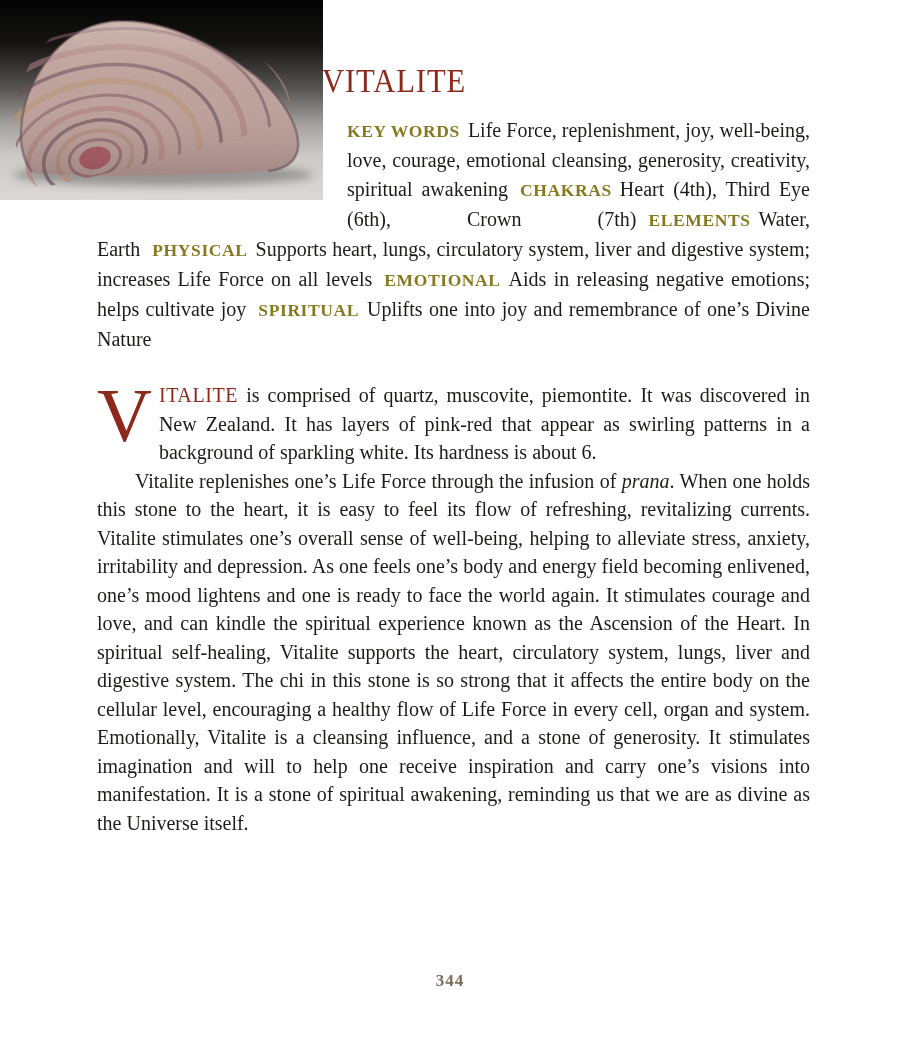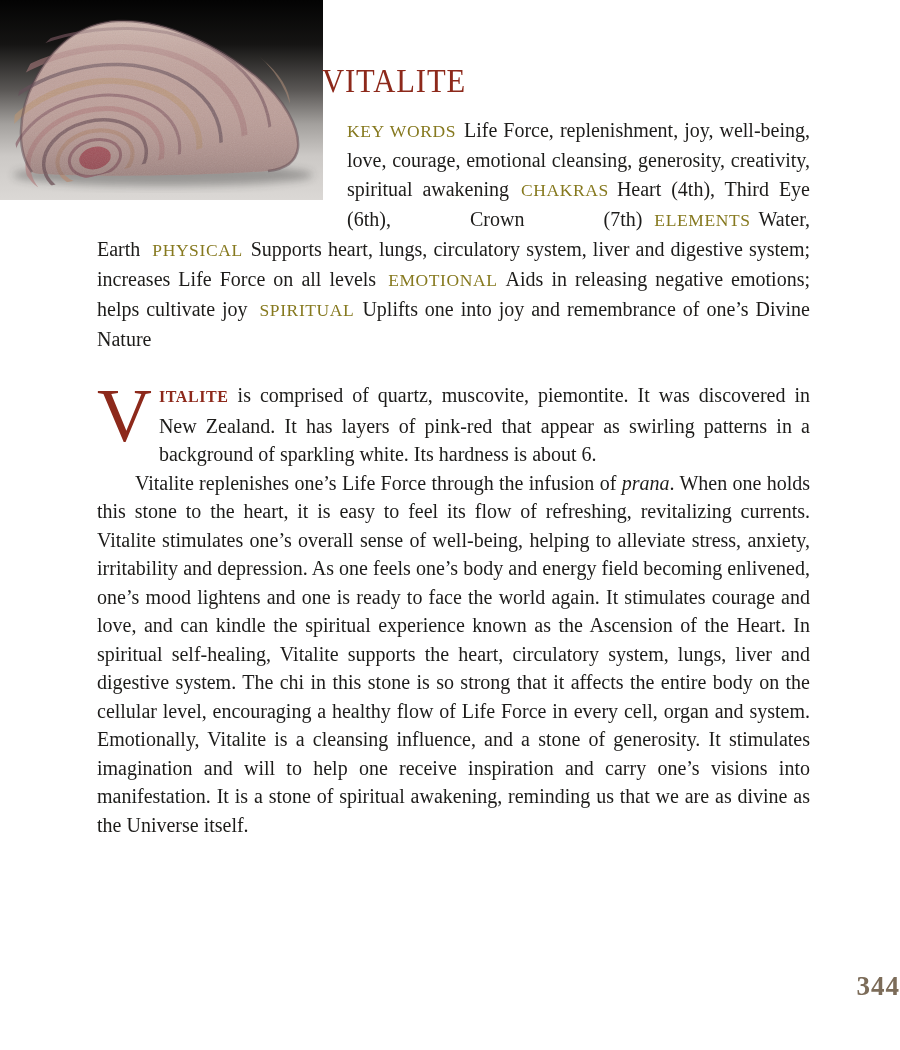--- a/index.html
+++ b/index.html
@@ -38,21 +38,21 @@
     white-space:nowrap;
   }
   .keywords{
     margin:0;
     font-size:20px;
     line-height:29px;
     text-align:justify;
   }
   .kw-label{
     font-family:"Liberation Serif", serif;
-    font-weight:normal;
+    font-weight:bold;
     font-size:17.5px;
     letter-spacing:0.6px;
     color:var(--olive);
     margin:0 8px 0 12px;
   }
   .kw-seg:first-child .kw-label{margin-left:0;}
   .para{
     margin:0;
     font-size:20px;
     line-height:28.5px;
@@ -61,32 +61,32 @@
   .para-first{margin-top:27px;clear:none;}
   .para-indent{text-indent:38px;}
   .dropcap{
     float:left;
     font-size:76px;
     line-height:0.72;
     color:var(--red);
     margin:7px 7px 0 0;
   }
   .leadword{
-    font-weight:bold;
-    font-size:16px;
+    font-weight:normal;
+    font-size:20px;
     letter-spacing:0.6px;
     color:var(--red);
   }
   .page-number{
     position:absolute;
     left:0;right:0;
     top:971px;
-    text-align:right;
+    text-align:center;
     font-weight:bold;
-    font-size:27px;
+    font-size:17px;
     letter-spacing:1px;
     color:var(--pagenum);
   }
 </style>
 </head>
 <body>
 
 <div class="page">
 
   <figure class="photo">

